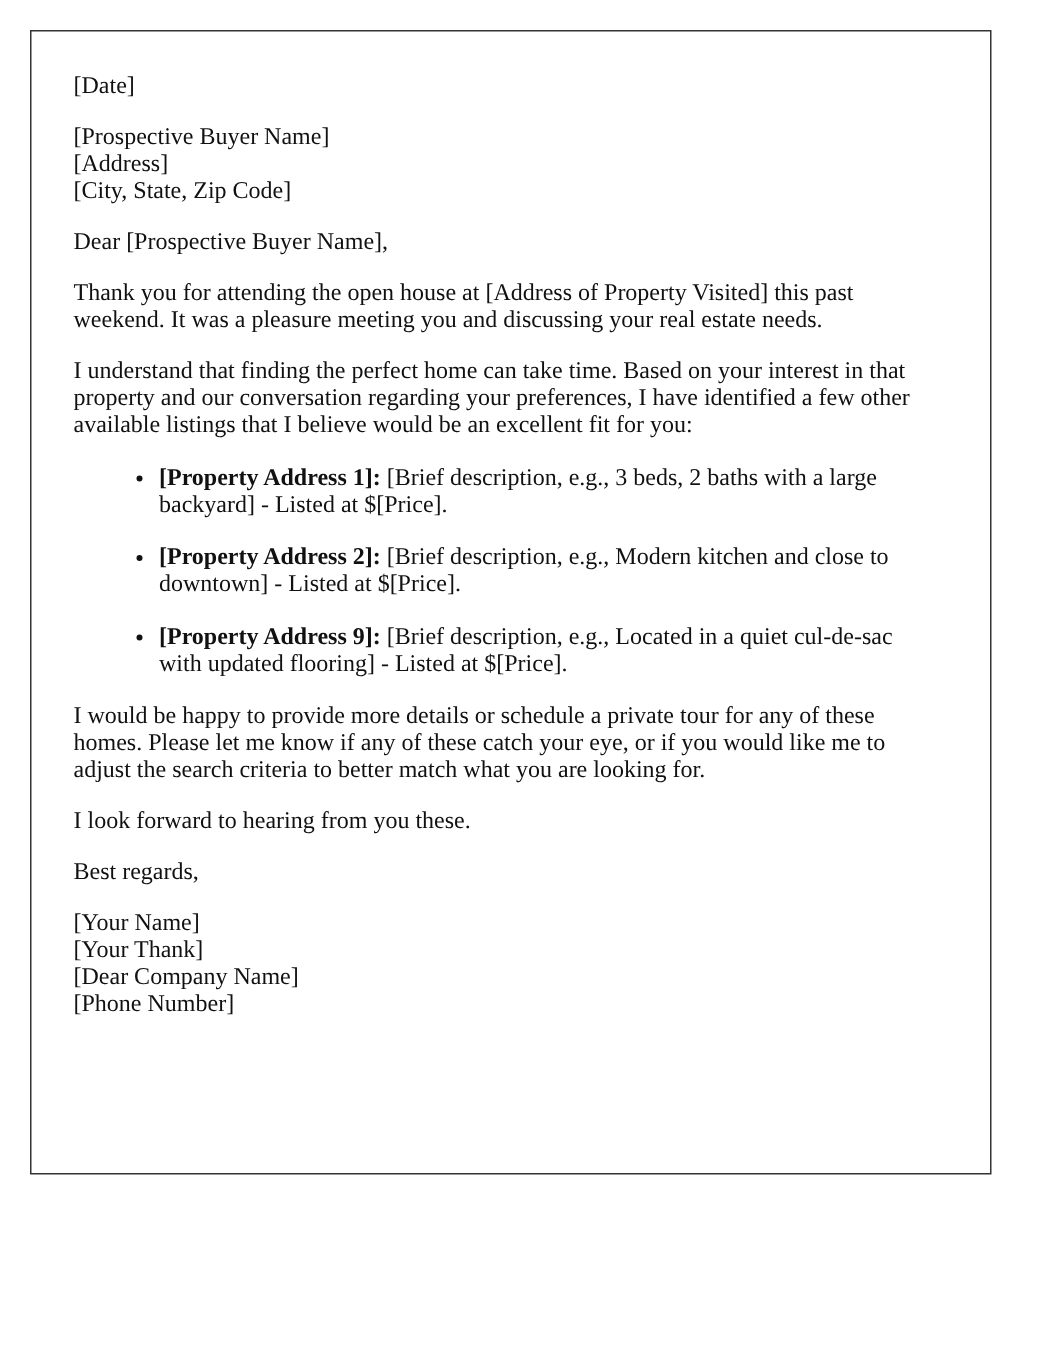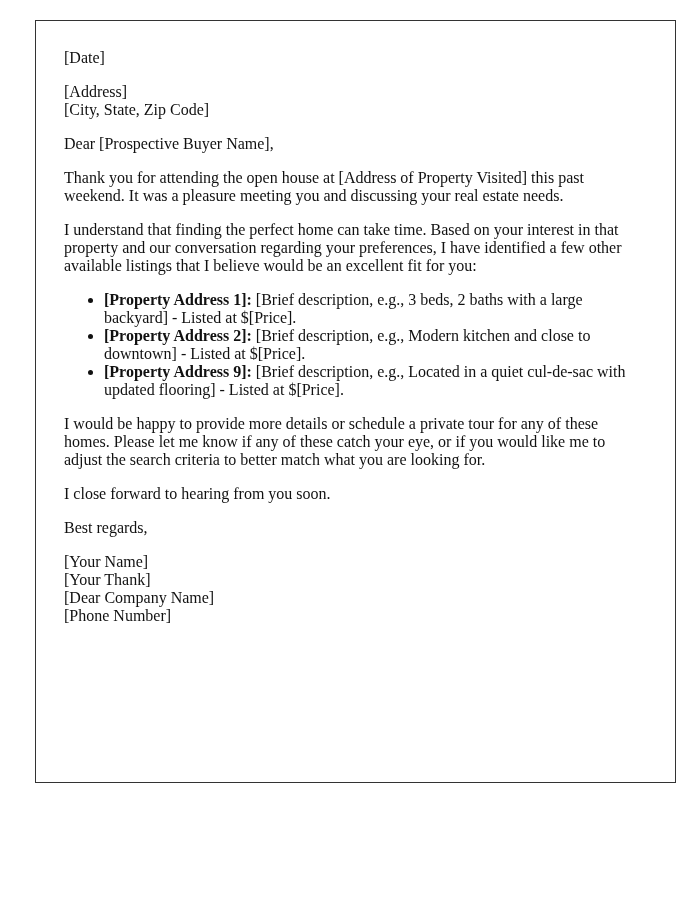--- a/index.html
+++ b/index.html
@@ -11,51 +11,52 @@
       width: 700px;
       height: 900px;
       position: relative;
       font-family: "Liberation Serif", "DejaVu Serif", serif;
       font-size: 16px;
       line-height: 18px;
       color: #111111;
     }
     .letter {
       position: absolute;
-      left: 35px;
+      left: 20px;
       top: 20px;
       width: 583px;
       height: 711px;
       border: 1px solid #333333;
       padding: 28px 28px 22px 28px;
     }
     .letter p {
       margin: 0 0 16px 0;
     }
     .block-line {
       display: block;
     }
     ul.listings {
       margin: 0 0 16px 0;
       padding-left: 40px;
     }
     ul.listings li {
-      margin: 0;
+      margin: 17px;
     }
     .prop-name {
       font-weight: bold;
     }
   </style>
 </head>
 <body>
 
 <div class="letter">
   <p>[Date]</p>
 
   <p>
+    <span class="block-line">[Prospective Buyer Name]</span>
     <span class="block-line">[Address]</span>
     <span class="block-line">[City, State, Zip Code]</span>
   </p>
 
   <p>Dear [Prospective Buyer Name],</p>
 
   <p>Thank you for attending the open house at [Address of Property Visited] this past weekend. It was a pleasure meeting you and discussing your real estate needs.</p>
 
   <p>I understand that finding the perfect home can take time. Based on your interest in that property and our conversation regarding your preferences, I have identified a few other available listings that I believe would be an excellent fit for you:</p>
 
@@ -66,21 +67,21 @@
     <li>
       <span class="prop-name">[Property Address 2]:</span><span> [Brief description, e.g., Modern kitchen and close to downtown] - Listed at $[Price].</span>
     </li>
     <li>
       <span class="prop-name">[Property Address 9]:</span><span> [Brief description, e.g., Located in a quiet cul-de-sac with updated flooring] - Listed at $[Price].</span>
     </li>
   </ul>
 
   <p>I would be happy to provide more details or schedule a private tour for any of these homes. Please let me know if any of these catch your eye, or if you would like me to adjust the search criteria to better match what you are looking for.</p>
 
-  <p>I close forward to hearing from you soon.</p>
+  <p>I look forward to hearing from you these.</p>
 
   <p>Best regards,</p>
 
   <p>
     <span class="block-line">[Your Name]</span>
     <span class="block-line">[Your Thank]</span>
     <span class="block-line">[Dear Company Name]</span>
     <span class="block-line">[Phone Number]</span>
   </p>
 </div>

